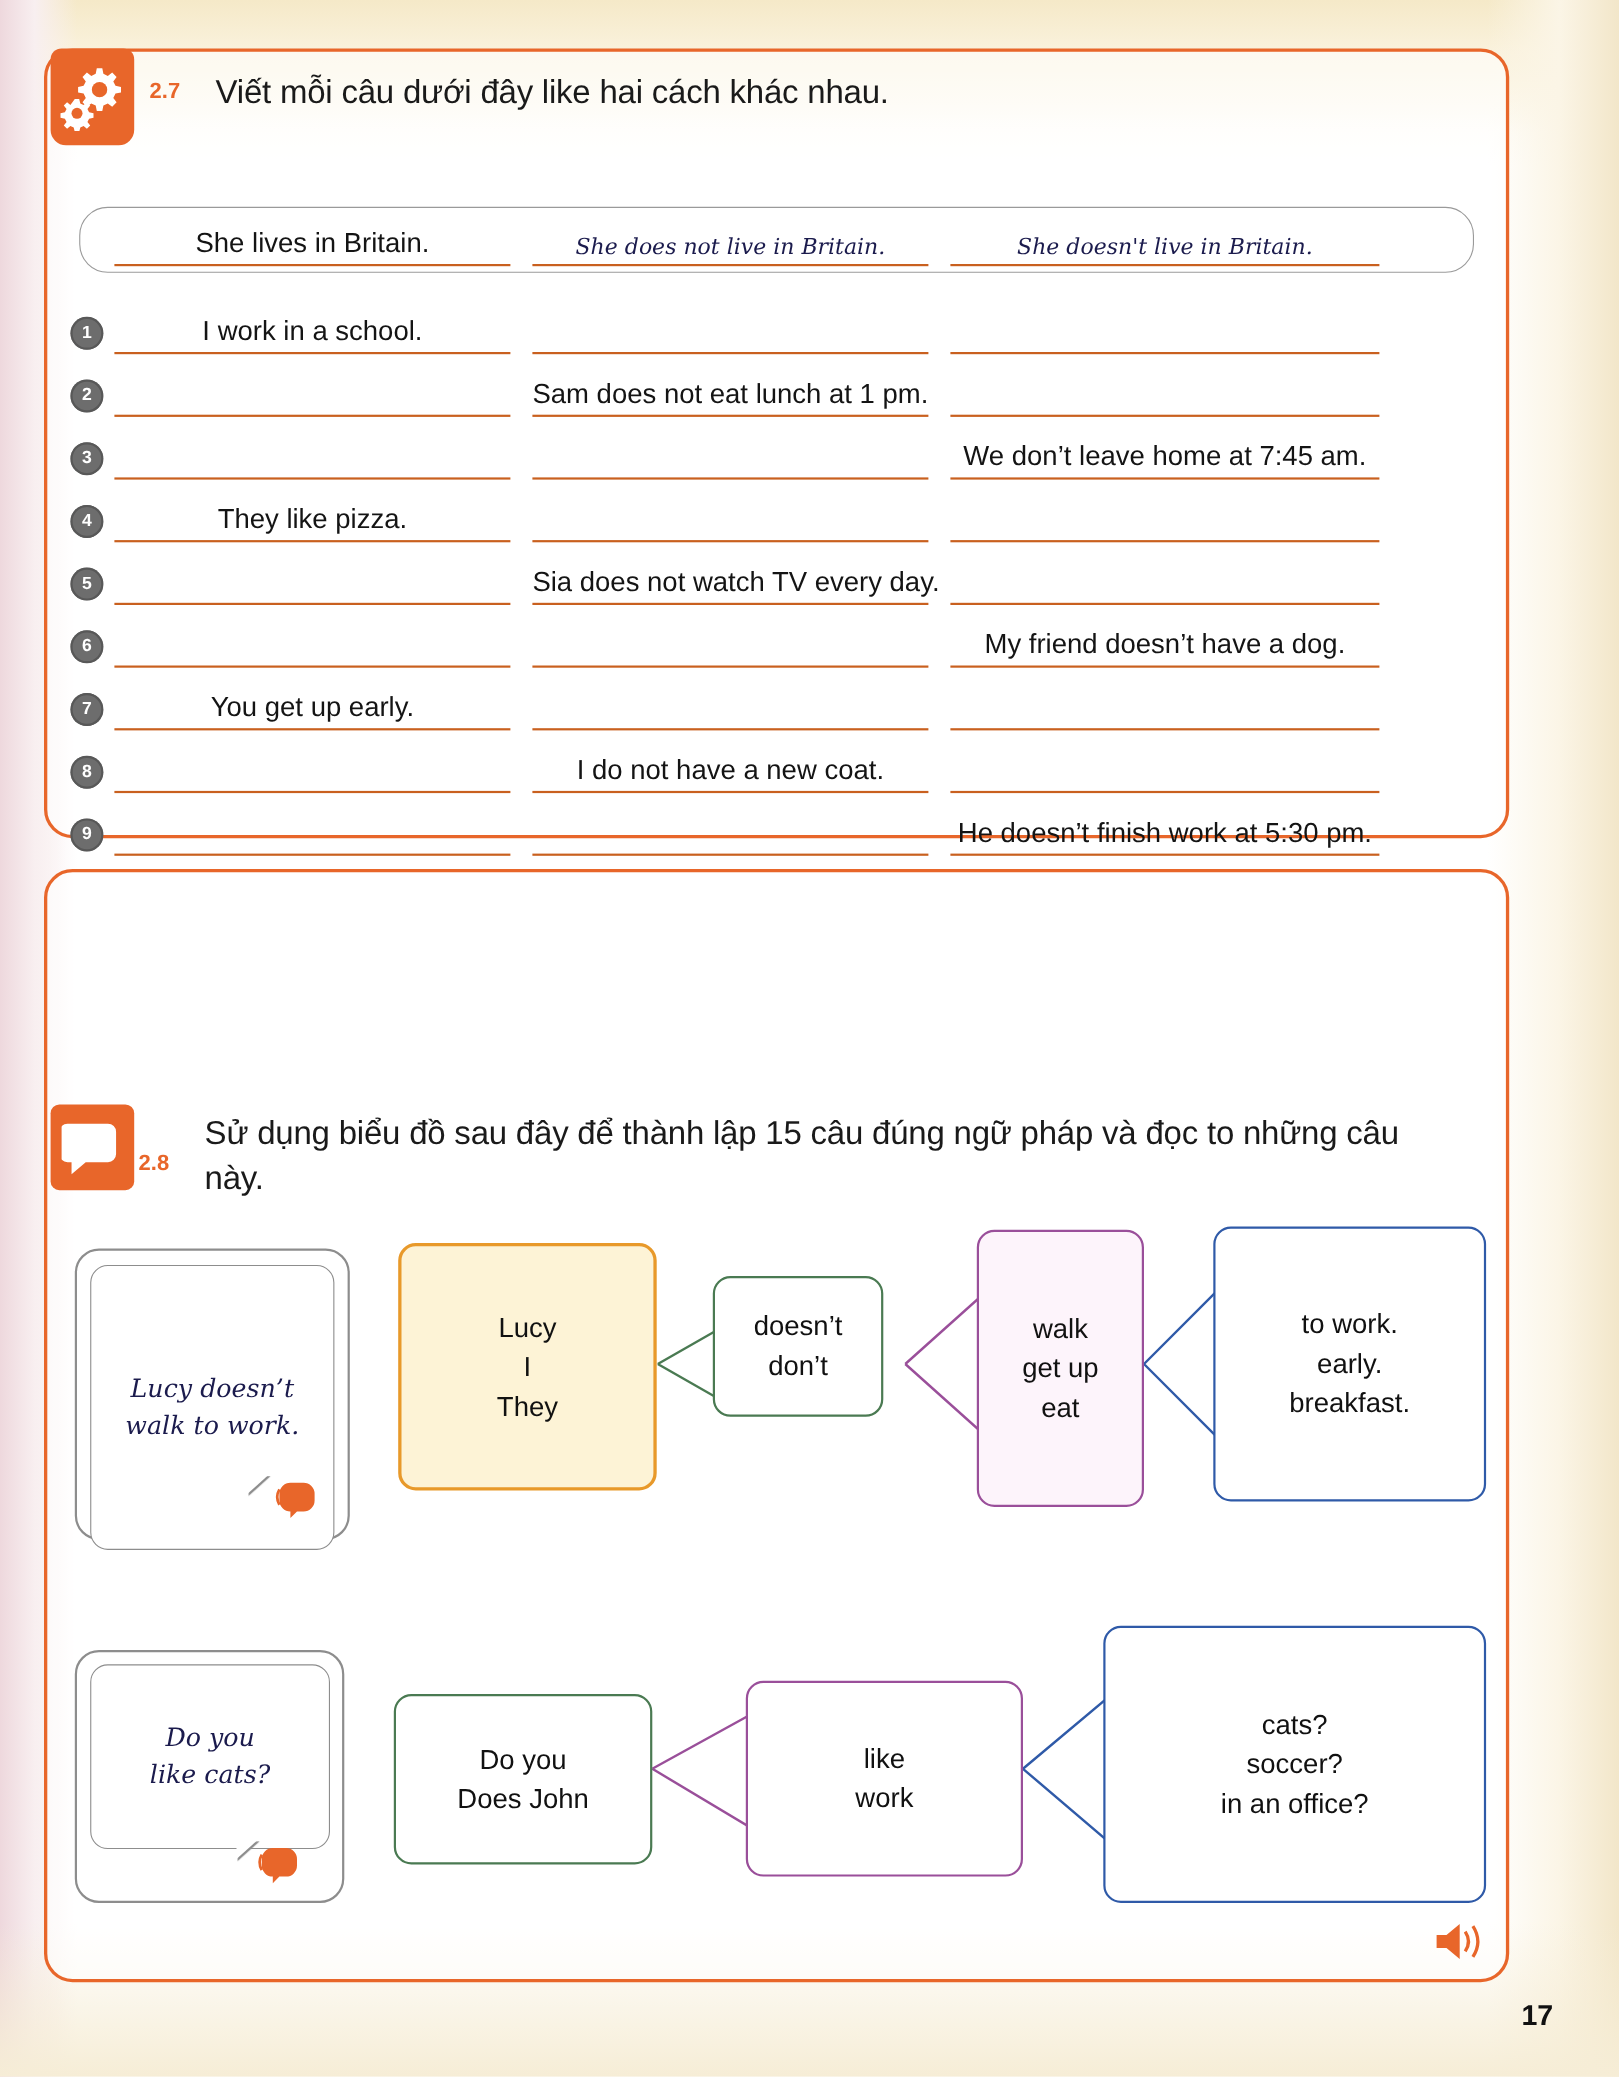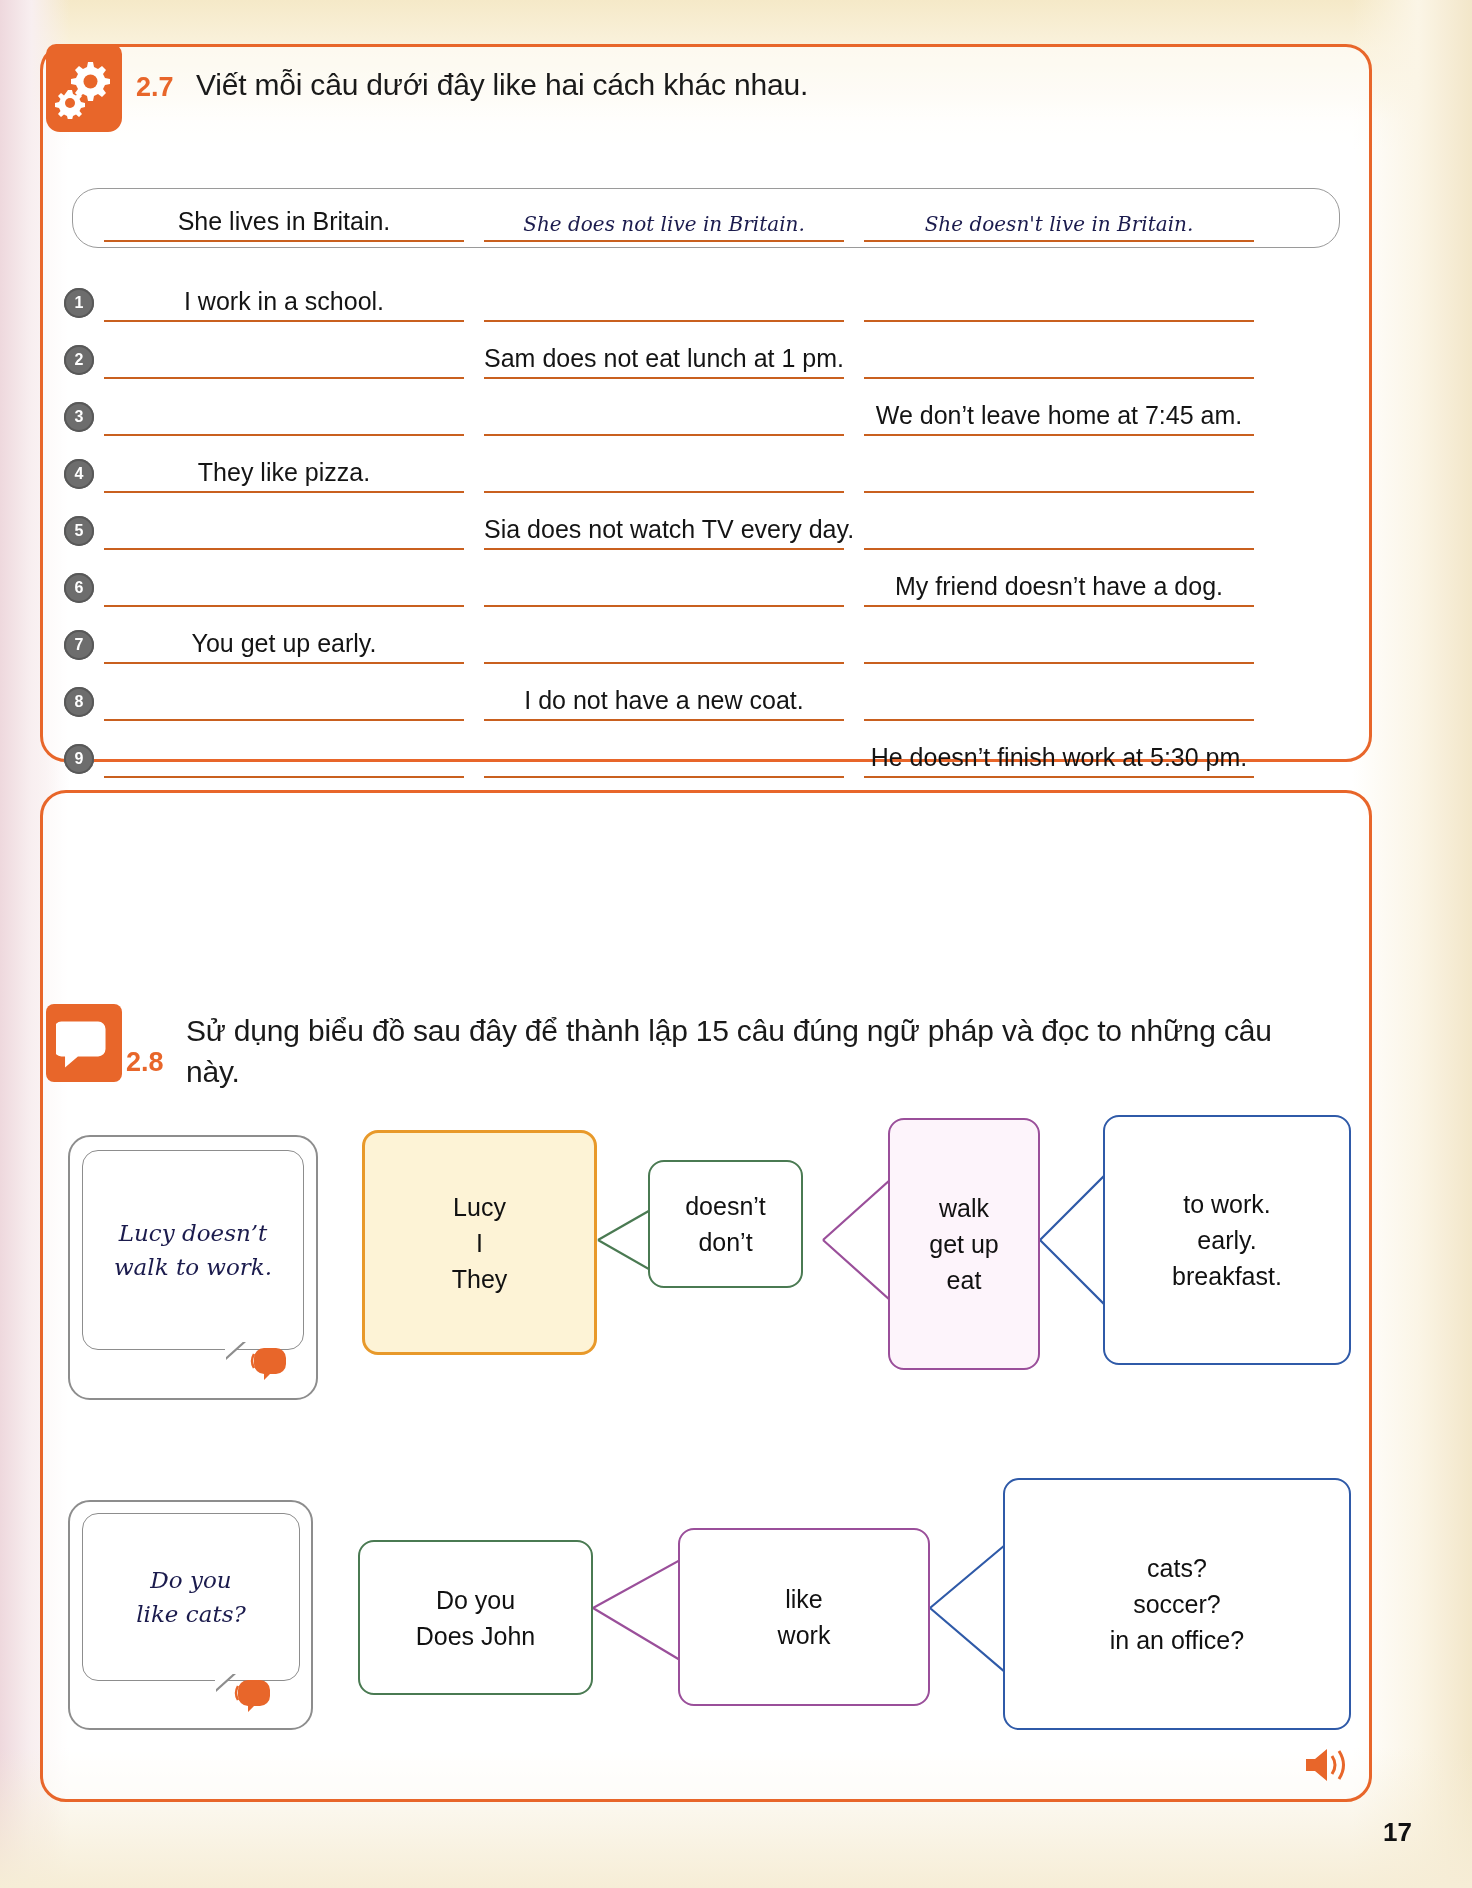--- a/index.html
+++ b/index.html
@@ -55,21 +55,21 @@
     background: #e8662a;
     border-radius: 10px 10px 14px 14px;
     display: flex; align-items: center; justify-content: center;
   }
   #badge-27 { left: 46px; top: 44px; }
   #badge-28 { left: 46px; top: 1004px; height: 78px; border-radius: 8px; }
 
   .ex-num {
     position: absolute;
     color: #e8662a;
-    font-size: 27px;
+    font-size: 20px;
     font-weight: bold;
   }
   #num-27 { left: 136px; top: 72px; }
   #num-28 { left: 126px; top: 1020px; margin-top: 27px; }
 
   .ex-title {
     position: absolute;
     color: #1a1a1a;
     font-size: 30px;
     line-height: 41px;
@@ -352,21 +352,21 @@
 
     <polyline points="1040,1240 1105,1175 1105,1305 1040,1240" fill="none" stroke="#2f5aa8" stroke-width="2.2"></polyline>
   </svg>
 
   <svg class="lines" width="1472" height="1888">
     <polyline points="593,1608 680,1560 680,1660 593,1608" fill="none" stroke="#9a4f9a" stroke-width="2.2"></polyline>
     <polyline points="930,1608 1005,1545 1005,1672 930,1608" fill="none" stroke="#2f5aa8" stroke-width="2.2"></polyline>
   </svg>
 
   <div class="bubble-outer" style="left:68px; top:1135px; width:250px; height:265px;"></div>
-  <div class="bubble-inner" style="left:82px; top:1150px; width:222px; height:200px;">
+  <div class="bubble-inner" style="left:82px; top:1150px; width:222px; height:259px;">
     <div class="bubble-text" style="white-space:pre-line">Lucy doesn’t
 walk to work.</div>
   </div>
   <div class="bubble-tail" style="left:225px; top:1340px;"></div>
   <div class="speaker" style="left:248px; top:1340px;">
     <svg width="46" height="42" viewBox="0 0 46 42" aria-hidden="true">
       <path d="M16 8 h12 a10 10 0 0 1 10 10 v6 a10 10 0 0 1 -10 10 h-6 l-6 6 v-6 h-0 a10 10 0 0 1 -10 -10 v-6 a10 10 0 0 1 10 -10z" fill="#e8662a"></path>
       <path d="M6 14 q-4 7 0 14" fill="none" stroke="#e8662a" stroke-width="2.5"></path>
     </svg>
   </div>

